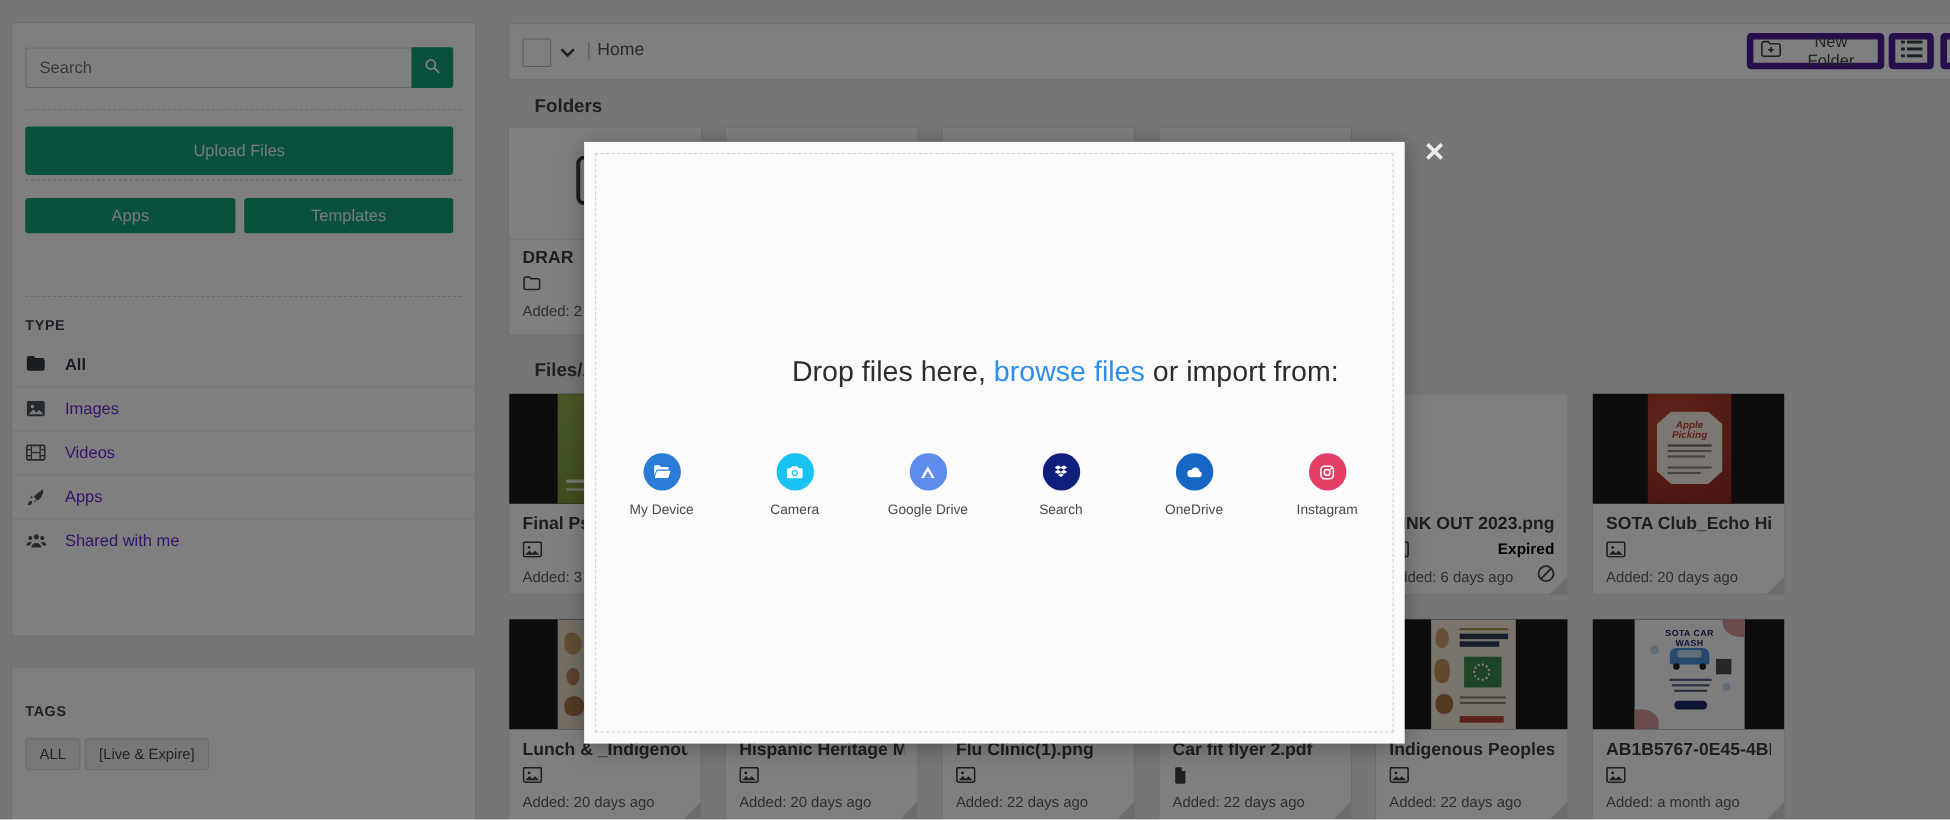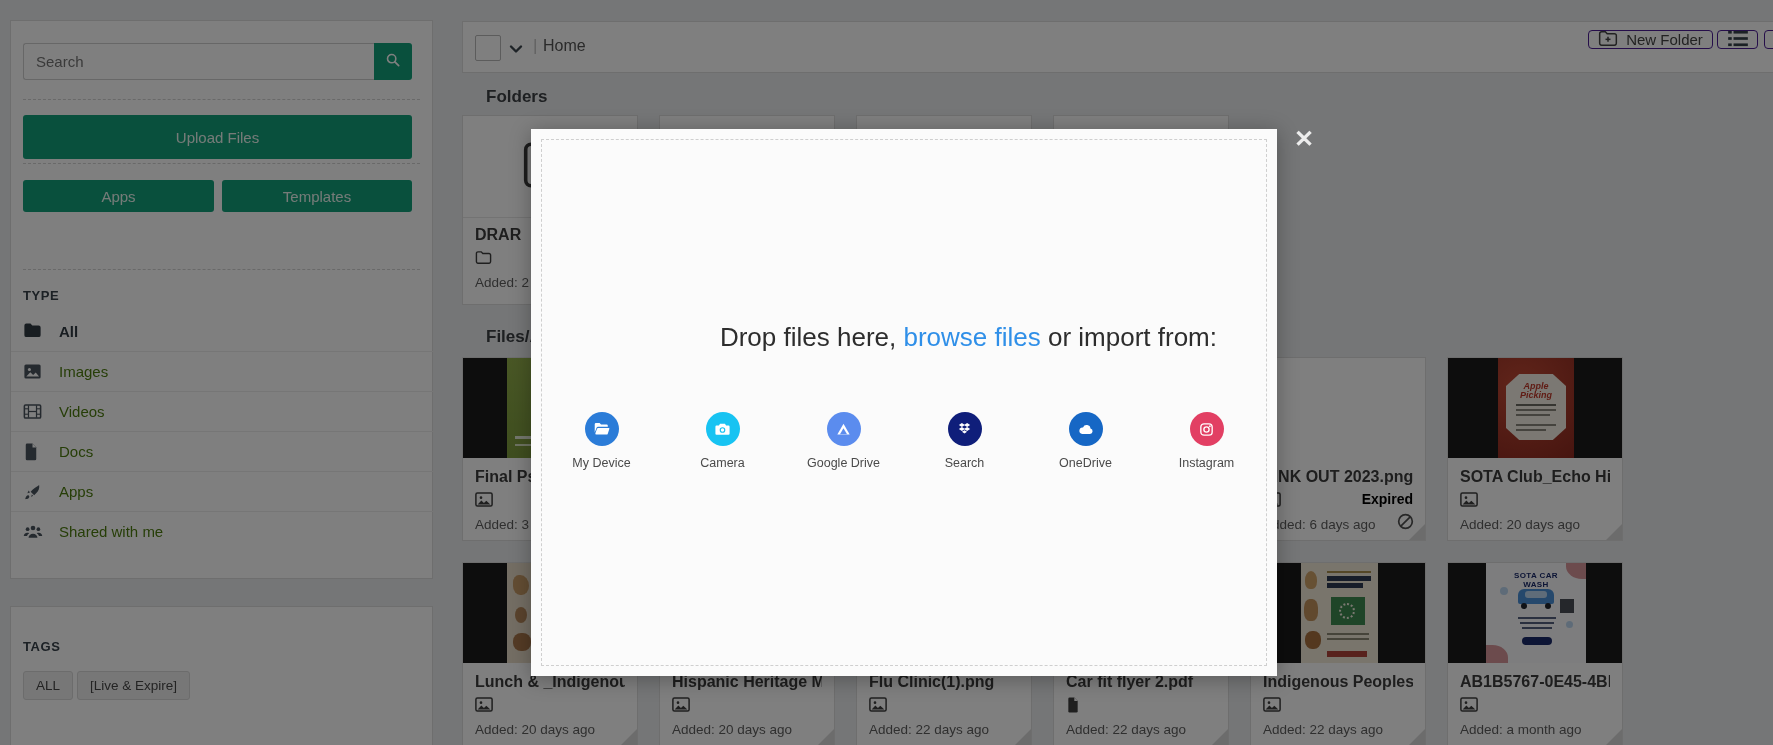--- a/index.html
+++ b/index.html
@@ -20,34 +20,34 @@
   .btn-teal{position:absolute;background:#12a17a;color:#eaf6f1;border:none;border-radius:3px;
         font-size:15px;font-family:"Liberation Sans",sans-serif;cursor:pointer;}
   .upload{left:12px;top:94px;width:389px;height:44px;}
   .apps-b{left:12px;top:159px;width:191px;height:32px;}
   .tmpl-b{left:211px;top:159px;width:190px;height:32px;}
   .sb-desc{position:absolute;left:14px;top:196px;width:395px;text-align:center;font-size:13px;
         line-height:17px;color:#4c4c4c;}
   .sb-h{position:absolute;left:12px;font-size:13px;font-weight:bold;color:#38424b;letter-spacing:.6px;}
   .tlist{position:absolute;left:0;top:290px;width:423px;}
   .titem{position:relative;height:40px;display:flex;align-items:center;padding-left:12px;cursor:pointer;
-        font-size:15px;color:#4d7c0f;}
+        font-size:15px;color:#6d28d9;}
   .titem + .titem{border-top:1px solid #ececec;}
   .titem .ticon{width:22px;height:18px;margin-right:14px;display:inline-flex;}
   .titem.sel{font-weight:bold;color:#303a42;}
   .chip{position:absolute;top:64px;height:29px;line-height:27px;padding:0 12px;background:#efefef;
         border:1px solid #d8d8d8;border-radius:3px;font-size:13.5px;color:#474747;cursor:pointer;}
   
   .topbar{left:462px;top:21px;width:1318px;height:52px;}
   .cb{position:absolute;left:12px;top:13px;width:26px;height:26px;border:1px solid #b9b9b9;
         border-radius:2px;background:#fff;cursor:pointer;}
   .chev{position:absolute;left:46px;top:19px;cursor:pointer;}
   .bc-div{position:absolute;left:70px;top:14px;color:#c4c4c4;font-size:17px;}
   .bc{position:absolute;left:80px;top:15px;font-size:16px;color:#555;}
-  .tb-btn{position:absolute;top:8px;height:19px;background:#fff;border:1px solid #4c1d95;border-radius:4px;
+  .tb-btn{position:absolute;top:8px;height:33px;background:#fff;border:6px solid #4c1d95;border-radius:4px;
         display:flex;align-items:center;justify-content:center;gap:8px;font-size:15px;color:#454545;cursor:pointer;}
   .nf{left:1125px;width:125px;}
   .lv{left:1254px;width:41px;}
   .pv{left:1301px;width:40px;}
   
   .m-h{position:absolute;font-size:17px;font-weight:bold;color:#3d4145;margin-left:16px;}
   .card{position:absolute;width:176px;background:#fff;border:1px solid #dcdcdc;}
   .fold-card{height:190px;}
   .file-card{height:184px;}
   .file-card::after{content:"";position:absolute;right:0;bottom:0;border-style:solid;
@@ -132,29 +132,20 @@
               <line x1="2" y1="7.5" x2="6.5" y2="7.5" stroke="#4b555f" stroke-width="1.4"></line>
               <line x1="2" y1="14.5" x2="6.5" y2="14.5" stroke="#4b555f" stroke-width="1.4"></line>
               <line x1="17.5" y1="7.5" x2="22" y2="7.5" stroke="#4b555f" stroke-width="1.4"></line>
               <line x1="17.5" y1="14.5" x2="22" y2="14.5" stroke="#4b555f" stroke-width="1.4"></line>
             </svg>
         </span>
         <span>Videos</span>
       </div>
       <div class="titem">
         <span class="ticon">
-          <svg width="16" height="18" viewBox="0 0 20 24">
-              <path fill="#4b555f" d="M3 2.5A1.8 1.8 0 0 1 4.8.7H12l5 5.2v15.4a1.8 1.8 0 0 1-1.8 1.8H4.8A1.8 1.8 0 0 1 3 21.3z"></path>
-              <path fill="#fff" d="M12 .7l5 5.2h-5z"></path>
-            </svg>
-        </span>
-        <span>Docs</span>
-      </div>
-      <div class="titem">
-        <span class="ticon">
           <svg width="18" height="18" viewBox="0 0 24 24">
               <path fill="#4b555f" d="M21.5 2.5c.8 4.3-.7 8-4 11.3l-2.6 2.5-4.7-4.7 2.5-2.6C16 5.7 19.7 4.2 21.5 2.5zM9.3 12.7l-3.5 1 1.8-3.7zM11.8 15.2l-1 3.5 2.7-1.7zM4.5 17.5c1.2-1.2 2.6-1.3 3.4-.5s.7 2.2-.5 3.4c-.9.9-3.4 1.1-4.4 1.1.1-1 .6-3.1 1.5-4z"></path>
             </svg>
         </span>
         <span>Apps</span>
       </div>
       <div class="titem">
         <span class="ticon">
           <svg width="20" height="17" viewBox="0 0 26 22">
               <circle cx="6" cy="8" r="2.4" fill="#4b555f"></circle>

